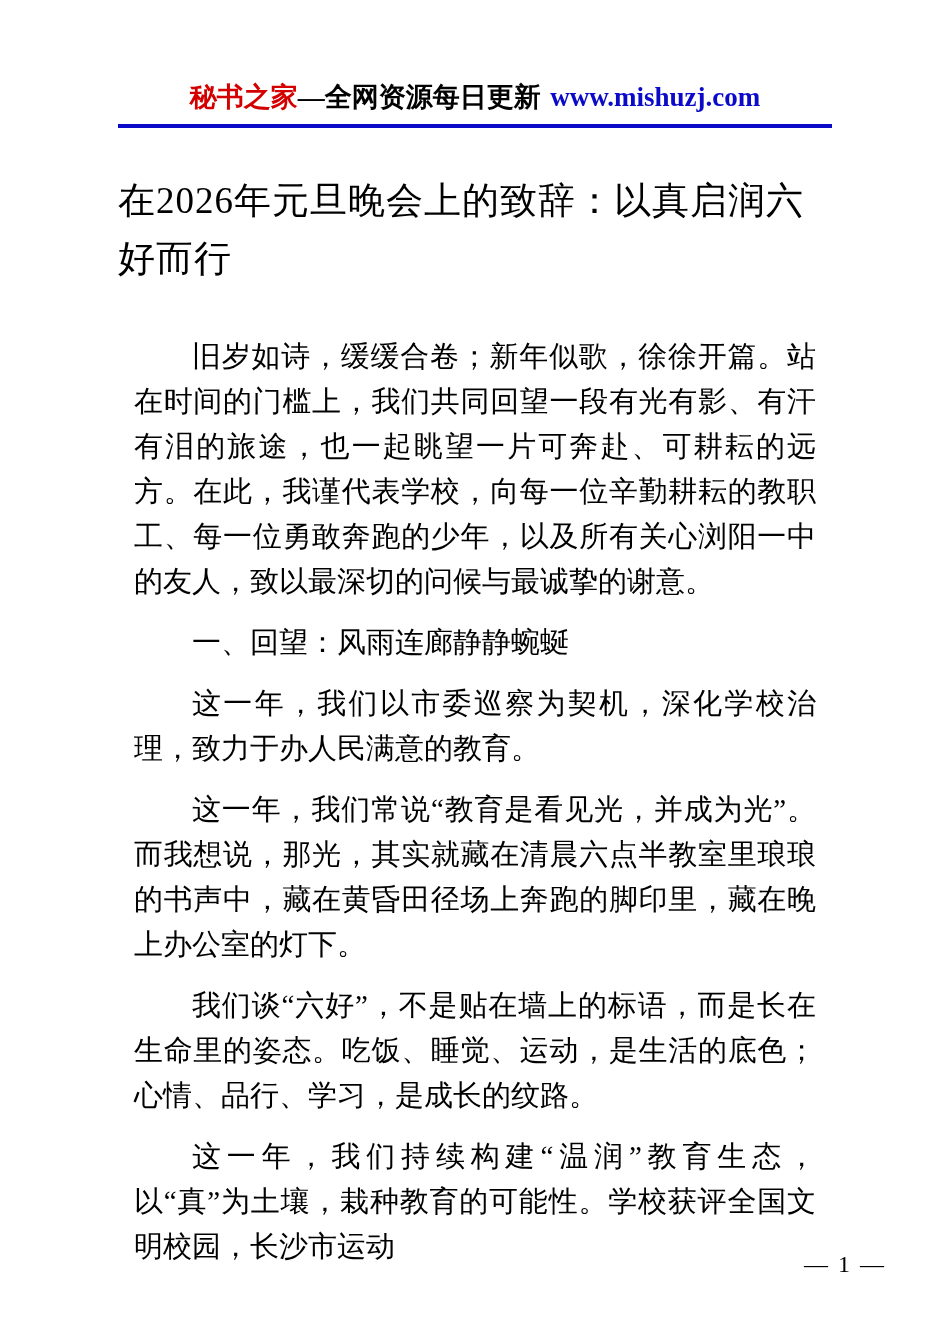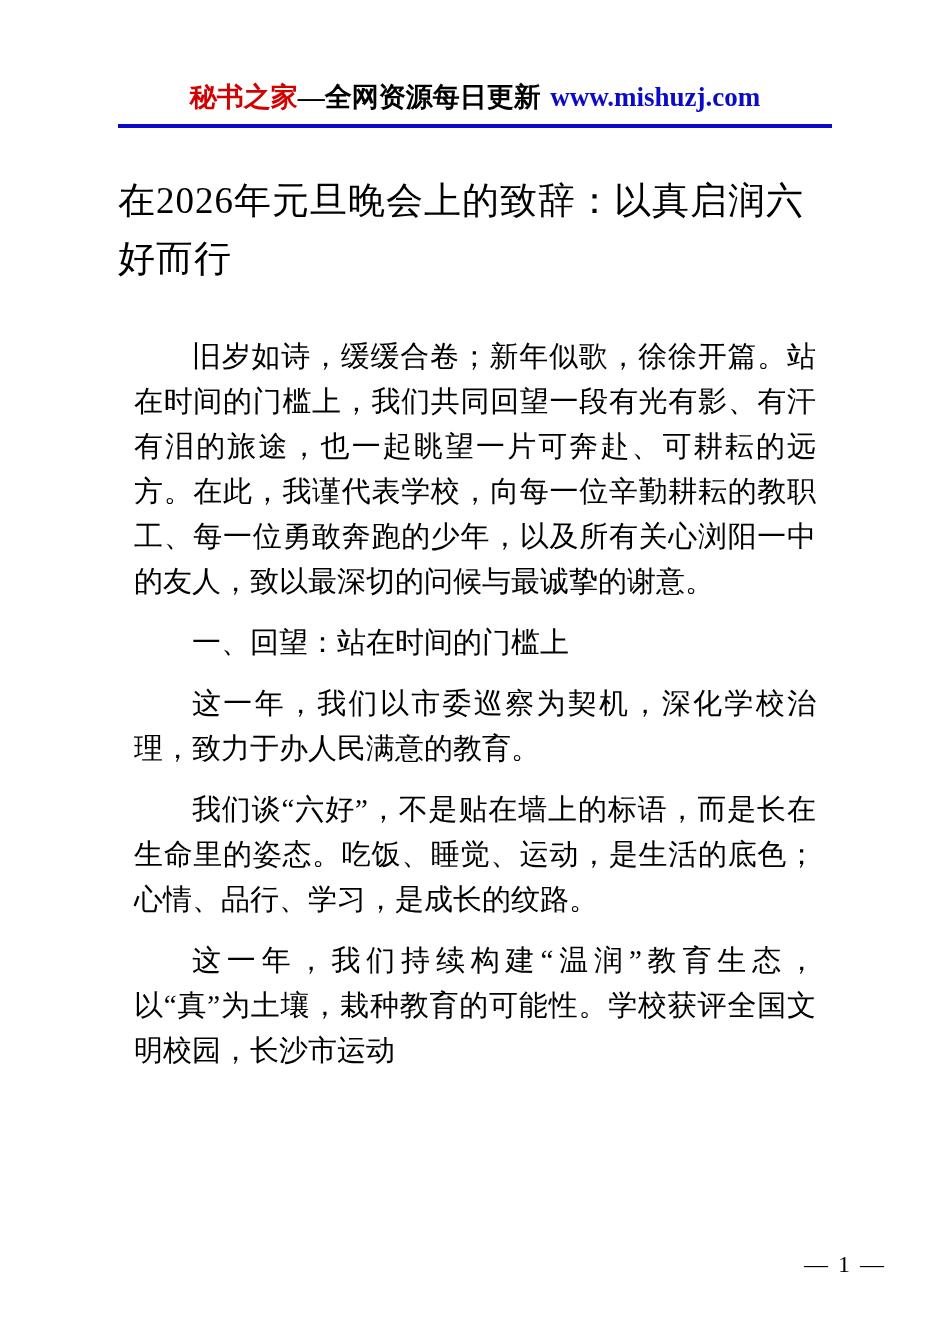--- a/index.html
+++ b/index.html
@@ -72,21 +72,22 @@
   <div class="header">
     <span class="site-name">秘书之家</span><span class="tagline">—全网资源每日更新</span><span class="url">www.mishuzj.com</span>
   </div>
 
   <div class="header-rule"></div>
 
   <h1 class="title">在2026年元旦晚会上的致辞：以真启润六好而行</h1>
 
   <div class="content">
     <p>旧岁如诗，缓缓合卷；新年似歌，徐徐开篇。站在时间的门槛上，我们共同回望一段有光有影、有汗有泪的旅途，也一起眺望一片可奔赴、可耕耘的远方。在此，我谨代表学校，向每一位辛勤耕耘的教职工、每一位勇敢奔跑的少年，以及所有关心浏阳一中的友人，致以最深切的问候与最诚挚的谢意。</p>
-    <p>一、回望：站在时间的门槛上</p>
+    <p>一、回望：风雨连廊静静蜿蜒</p>
     <p>这一年，我们以市委巡察为契机，深化学校治理，致力于办人民满意的教育。</p>
+    <p>这一年，我们常说“教育是看见光，并成为光”。而我想说，那光，其实就藏在清晨六点半教室里琅琅的书声中，藏在黄昏田径场上奔跑的脚印里，藏在晚上办公室的灯下。</p>
     <p>我们谈“六好”，不是贴在墙上的标语，而是长在生命里的姿态。吃饭、睡觉、运动，是生活的底色；心情、品行、学习，是成长的纹路。</p>
     <p>这一年，我们持续构建“温润”教育生态，以“真”为土壤，栽种教育的可能性。学校获评全国文明校园，长沙市运动</p>
   </div>
 
   <div class="footer">— 1 —</div>
 
 </div>
 
 </body></html>

